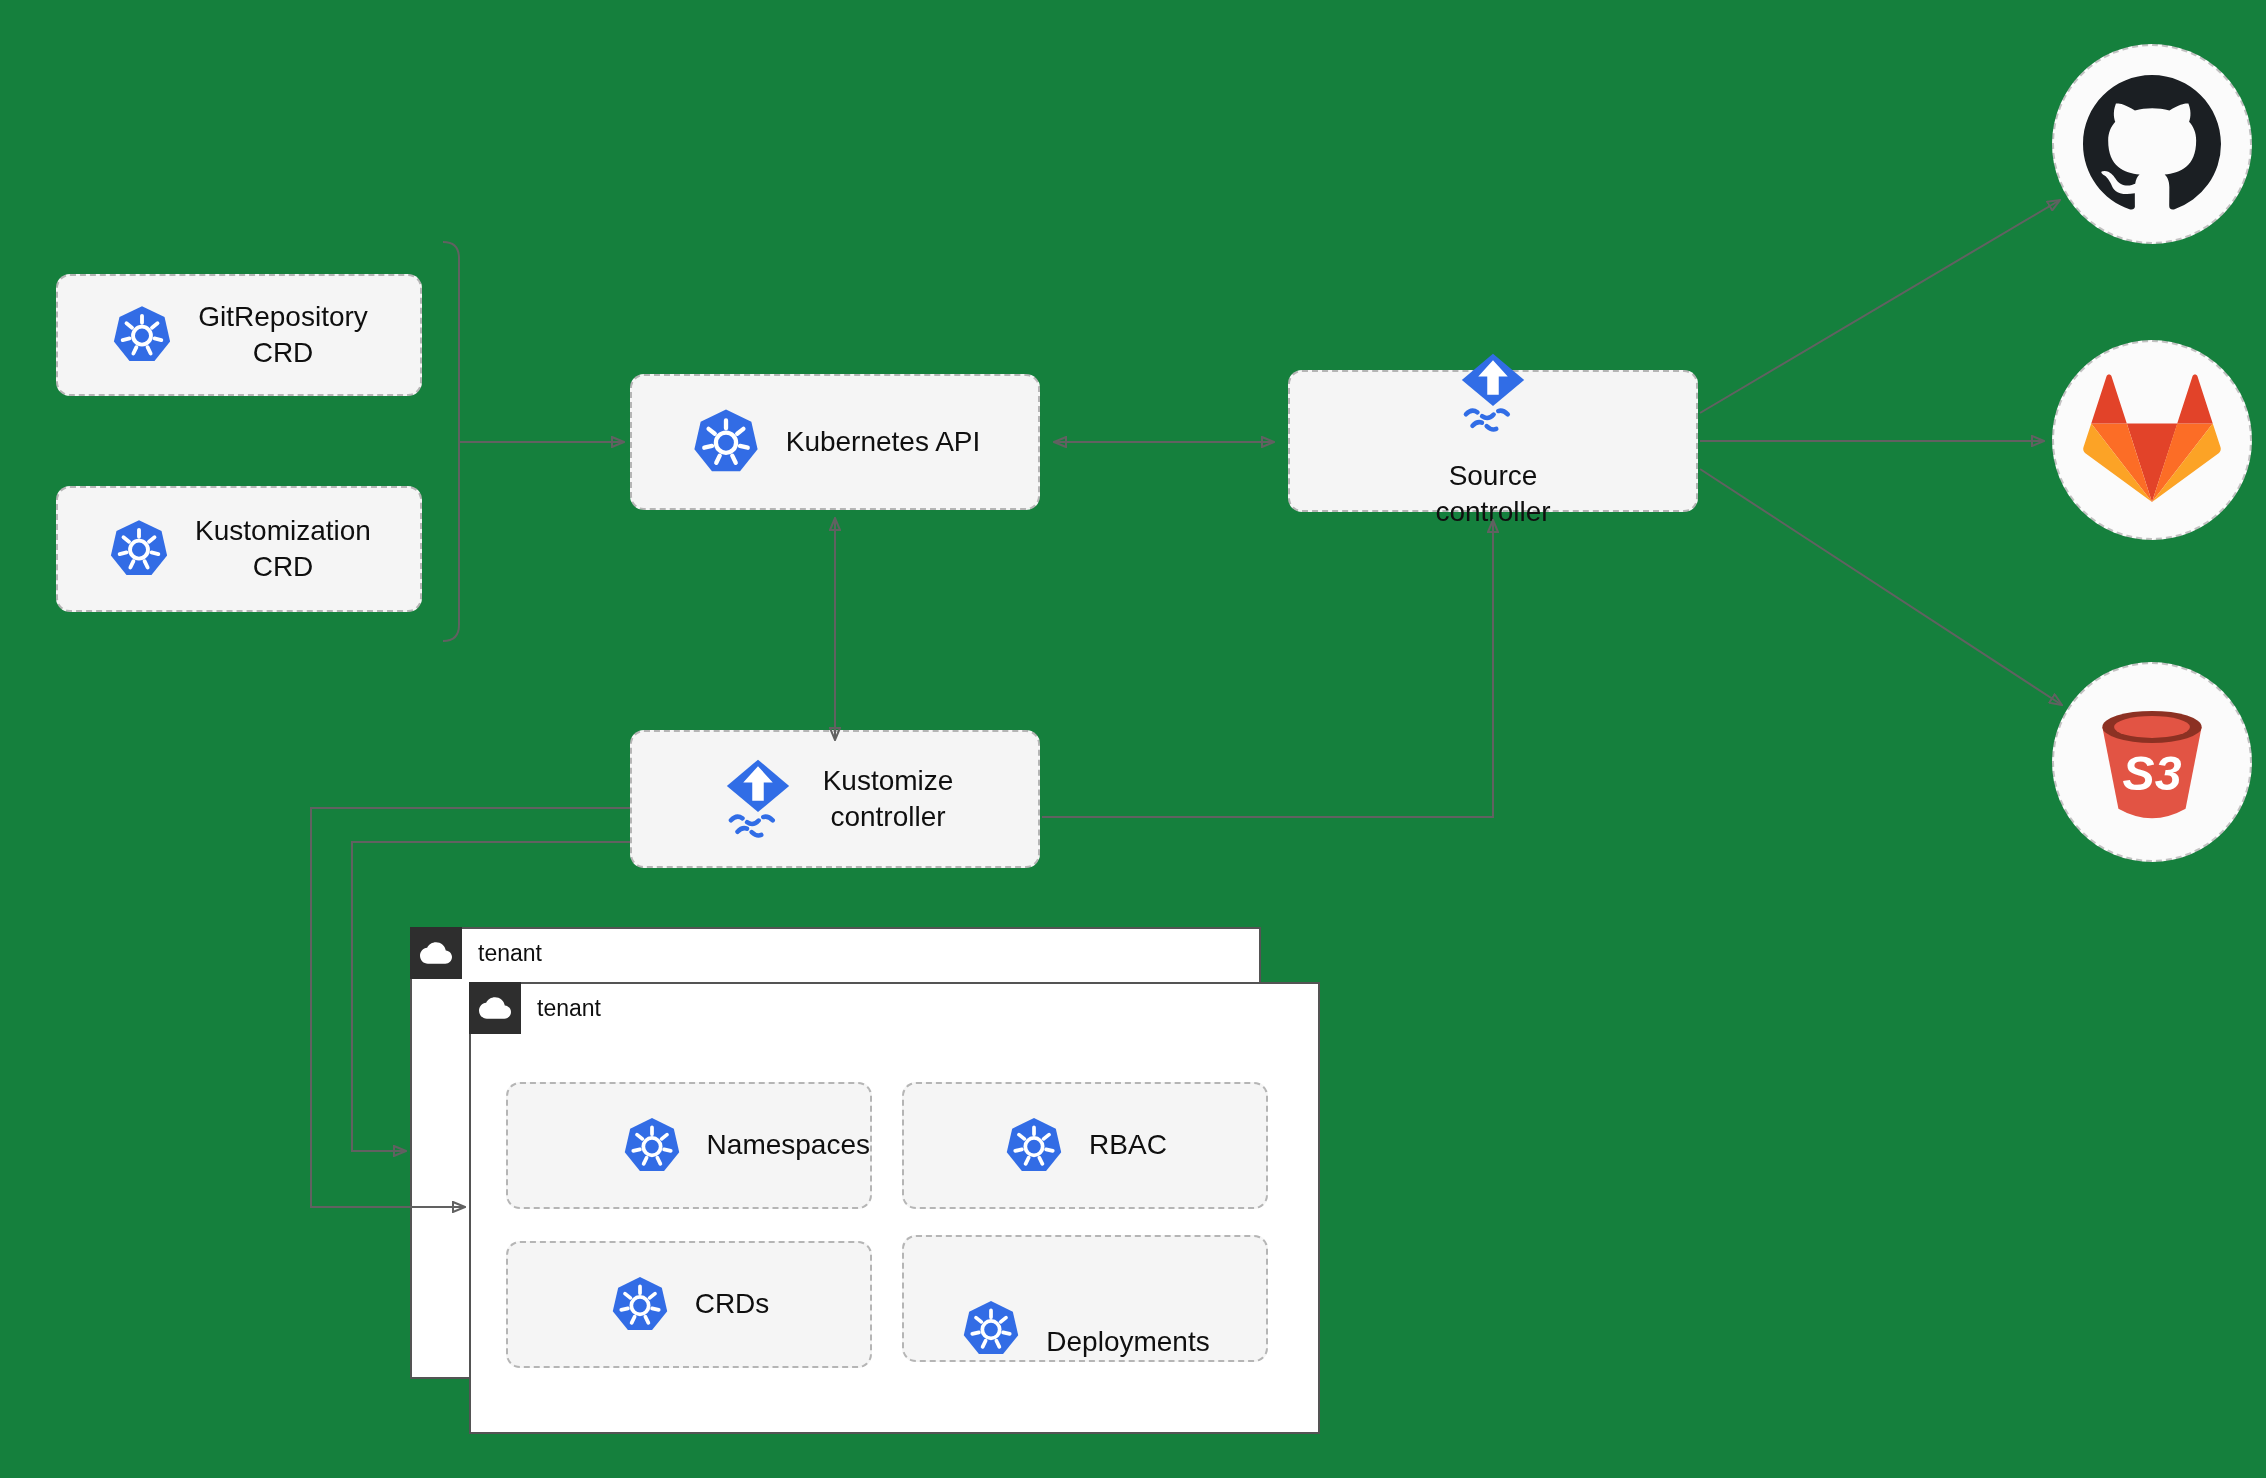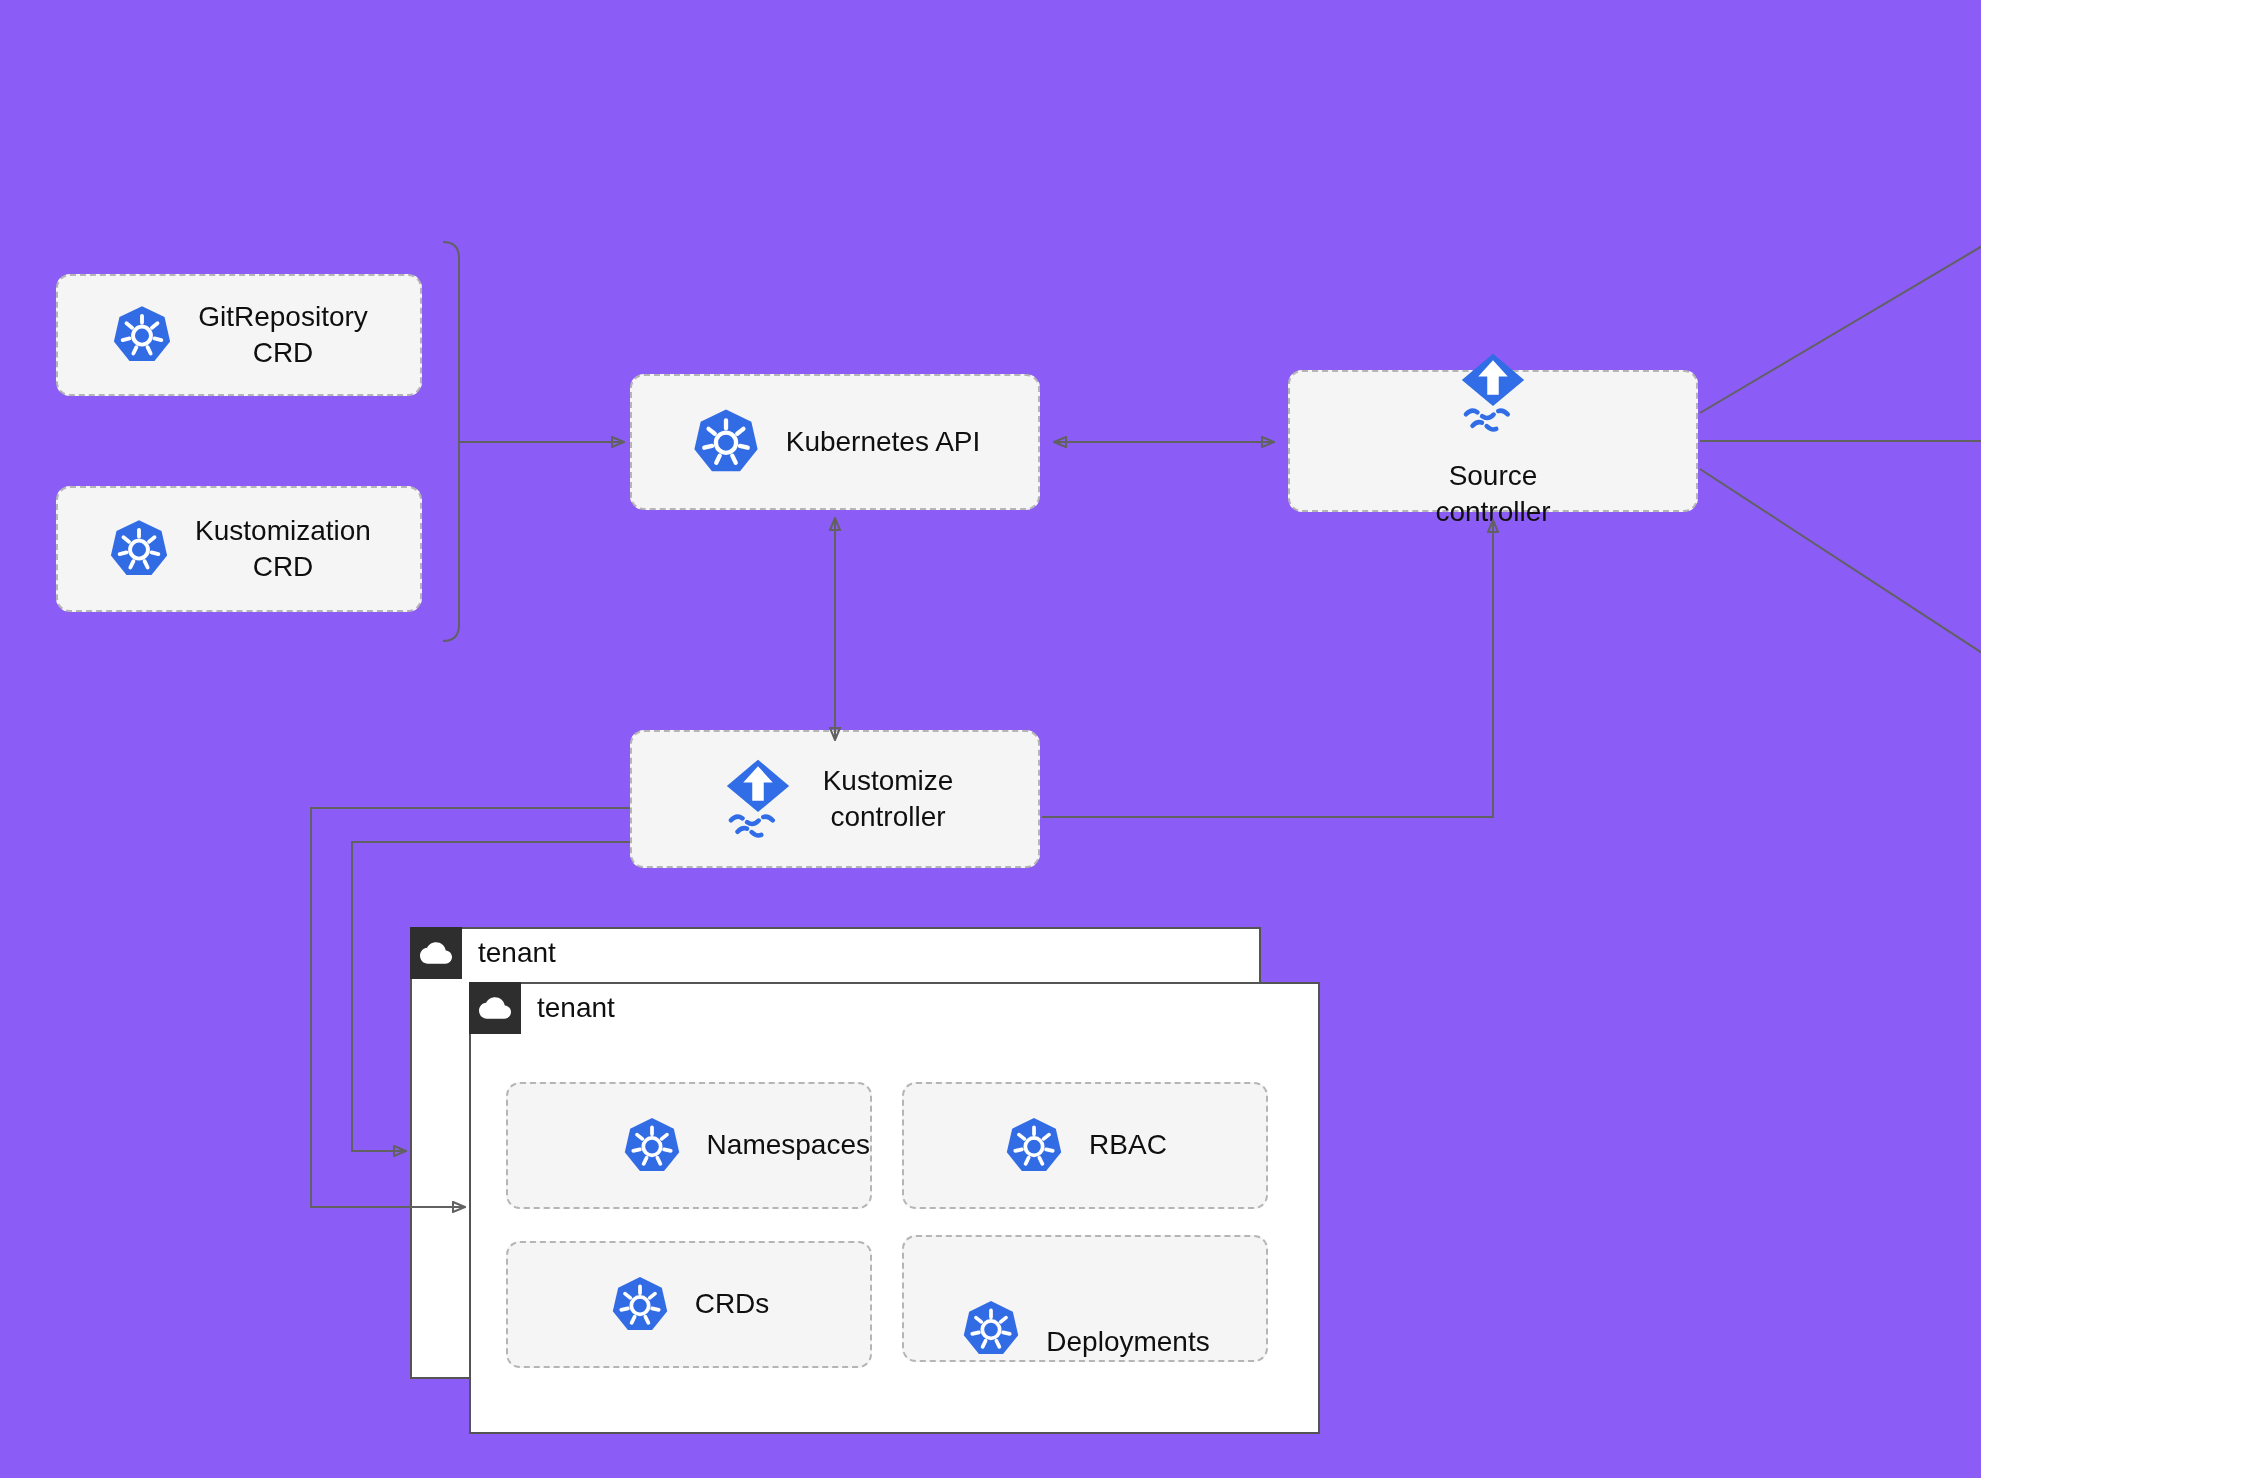--- a/index.html
+++ b/index.html
@@ -1,18 +1,18 @@
 <!DOCTYPE html>
 <html><head>
 <meta charset="utf-8">
 <style>
   * { margin:0; padding:0; box-sizing:border-box; }
   html,body { background:#ffffff; }
   body { width:2266px; height:1478px; font-family:"Liberation Sans", sans-serif; color:#111; }
-  .canvas { position:relative; width:1981px; height:1478px; background:#8b5cf6; overflow:hidden;padding-left:25px; }
+  .canvas { position:relative; width:2266px; height:1478px; background:#15803d; overflow:hidden;padding-left:25px; }
 
   .wires { position:absolute; left:0; top:0; z-index:5; pointer-events:none; }
   .wires path, .wires line { stroke:#616161; stroke-width:2; fill:none; }
 
   .node {
     position:absolute; z-index:3;
     background:#f5f5f5;
     border:2px dashed #b5b5b5;
     border-radius:14px;
     display:flex; align-items:center; justify-content:center; gap:24px;
@@ -29,21 +29,21 @@
   }
 
   .tenant { position:absolute; background:#ffffff; border:2px solid #545454; }
   .tenant-back { z-index:1; }
   .tenant-front { z-index:2; }
   .tenant-hdr { position:absolute; top:-2px; left:-2px; display:flex; align-items:center; gap:16px; }
   .chip {
     width:52px; height:52px; background:#2e2e2e;
     display:flex; align-items:center; justify-content:center; flex:0 0 auto;
   }
-  .tenant-hdr .tenant-label { font-size:28px; color:#0f0f0f; }
+  .tenant-hdr .tenant-label { font-size:23px; color:#0f0f0f; }
 
   .icon { flex:0 0 auto; }
 </style>
 </head>
 <body>
 
 <svg width="0" height="0" style="position:absolute" aria-hidden="true">
   <defs>
     <symbol id="sym-k8s" viewBox="0 0 100 100">
       <polygon points="50,5 85.2,22 93.9,60 69.5,90.5 30.5,90.5 6.1,60 14.8,22" fill="#326ce5"></polygon>

